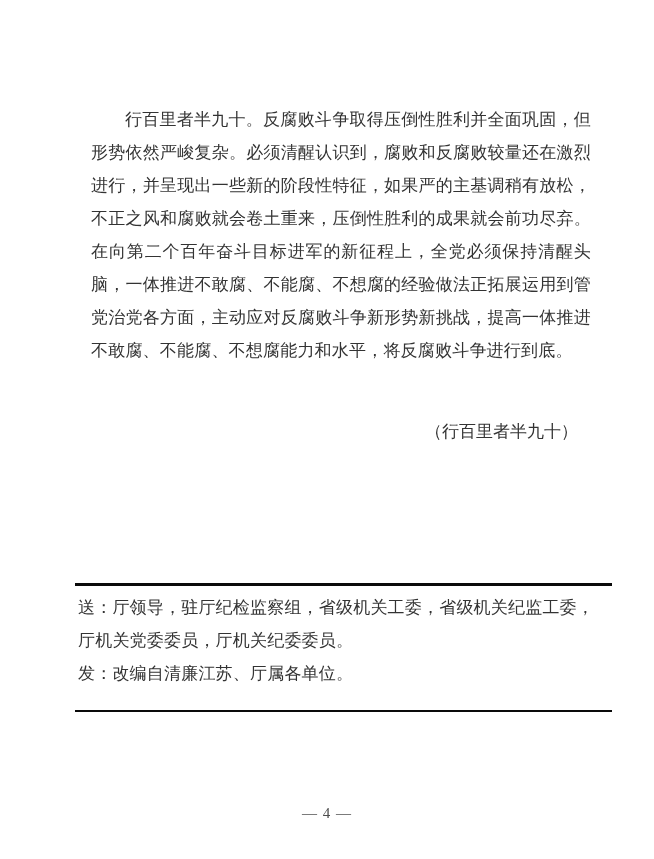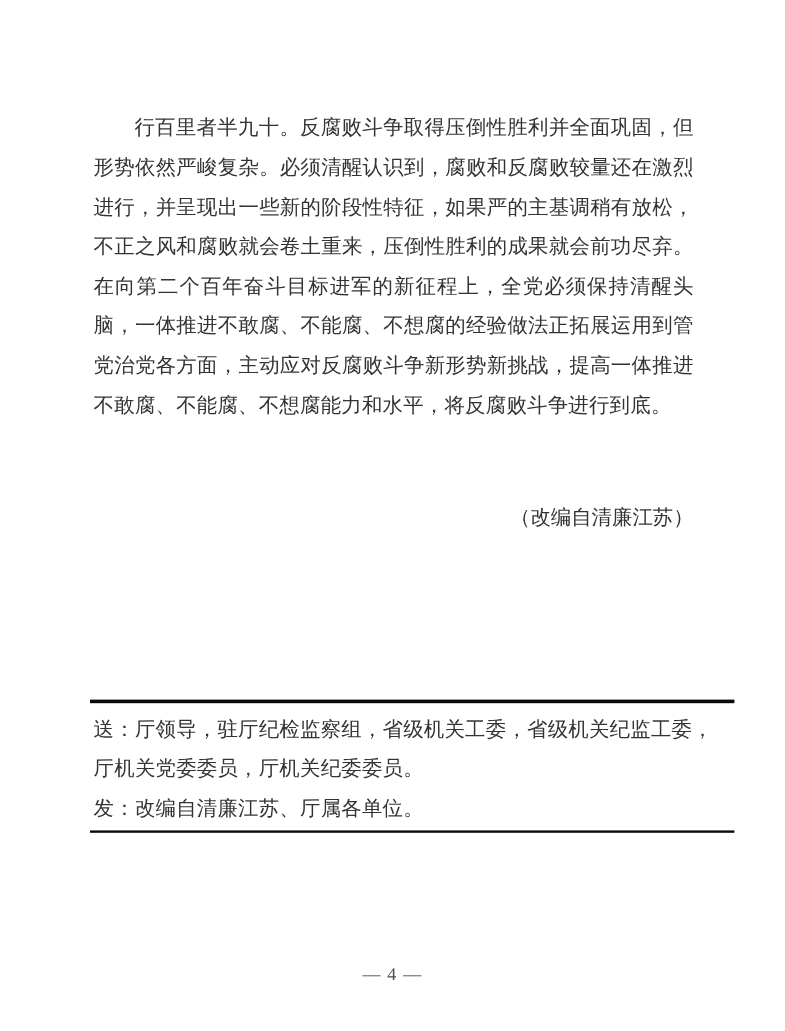--- a/index.html
+++ b/index.html
@@ -14,21 +14,21 @@
     margin: 0 auto;
     background: #ffffff;
     overflow: hidden;
     font-family: "Liberation Serif", "DejaVu Serif", serif;
   }
   .body-text {
     position: absolute;
     left: 78px;
     top: 90px;
     width: 500px;
-    margin: 0;
+    margin: 13px;
     font-size: 17px;
     line-height: 33px;
     letter-spacing: 0.2px;
     color: #333333;
     text-align: justify;
     text-indent: 2em;
   }
   .attribution {
     position: absolute;
     left: 78px;
@@ -40,21 +40,21 @@
     color: #333333;
     text-align: right;
   }
   .distribution {
     position: absolute;
     left: 75px;
     top: 583px;
     width: 537px;
     border-top: 3px solid #0a0a0a;
     border-bottom: 2px solid #0a0a0a;
-    padding: 5px 0 2px 0;
+    padding: 5px 0 20px 0;
     box-sizing: border-box;
   }
   .dist-line {
     margin: 0 0 0 3px;
     width: 516px;
     font-size: 17px;
     line-height: 33px;
     letter-spacing: 0.2px;
     color: #333333;
     text-align: left;
@@ -72,21 +72,21 @@
     color: #4d4d4d;
   }
 </style>
 </head>
 <body>
 
 <div class="page">
 
   <p class="body-text">行百里者半九十。反腐败斗争取得压倒性胜利并全面巩固，但形势依然严峻复杂。必须清醒认识到，腐败和反腐败较量还在激烈进行，并呈现出一些新的阶段性特征，如果严的主基调稍有放松，不正之风和腐败就会卷土重来，压倒性胜利的成果就会前功尽弃。在向第二个百年奋斗目标进军的新征程上，全党必须保持清醒头脑，一体推进不敢腐、不能腐、不想腐的经验做法正拓展运用到管党治党各方面，主动应对反腐败斗争新形势新挑战，提高一体推进不敢腐、不能腐、不想腐能力和水平，将反腐败斗争进行到底。</p>
 
-  <p class="attribution">（改编自清廉江苏）</p>
+  <p class="attribution">（行百里者半九十）</p>
 
   <div class="distribution">
     <p class="dist-line">送：厅领导，驻厅纪检监察组，省级机关工委，省级机关纪监工委，厅机关党委委员，厅机关纪委委员。</p>
     <p class="dist-line">发：改编自清廉江苏、厅属各单位。</p>
   </div>
 
   <p class="page-footer">— 4 —</p>
 
 </div>
 

